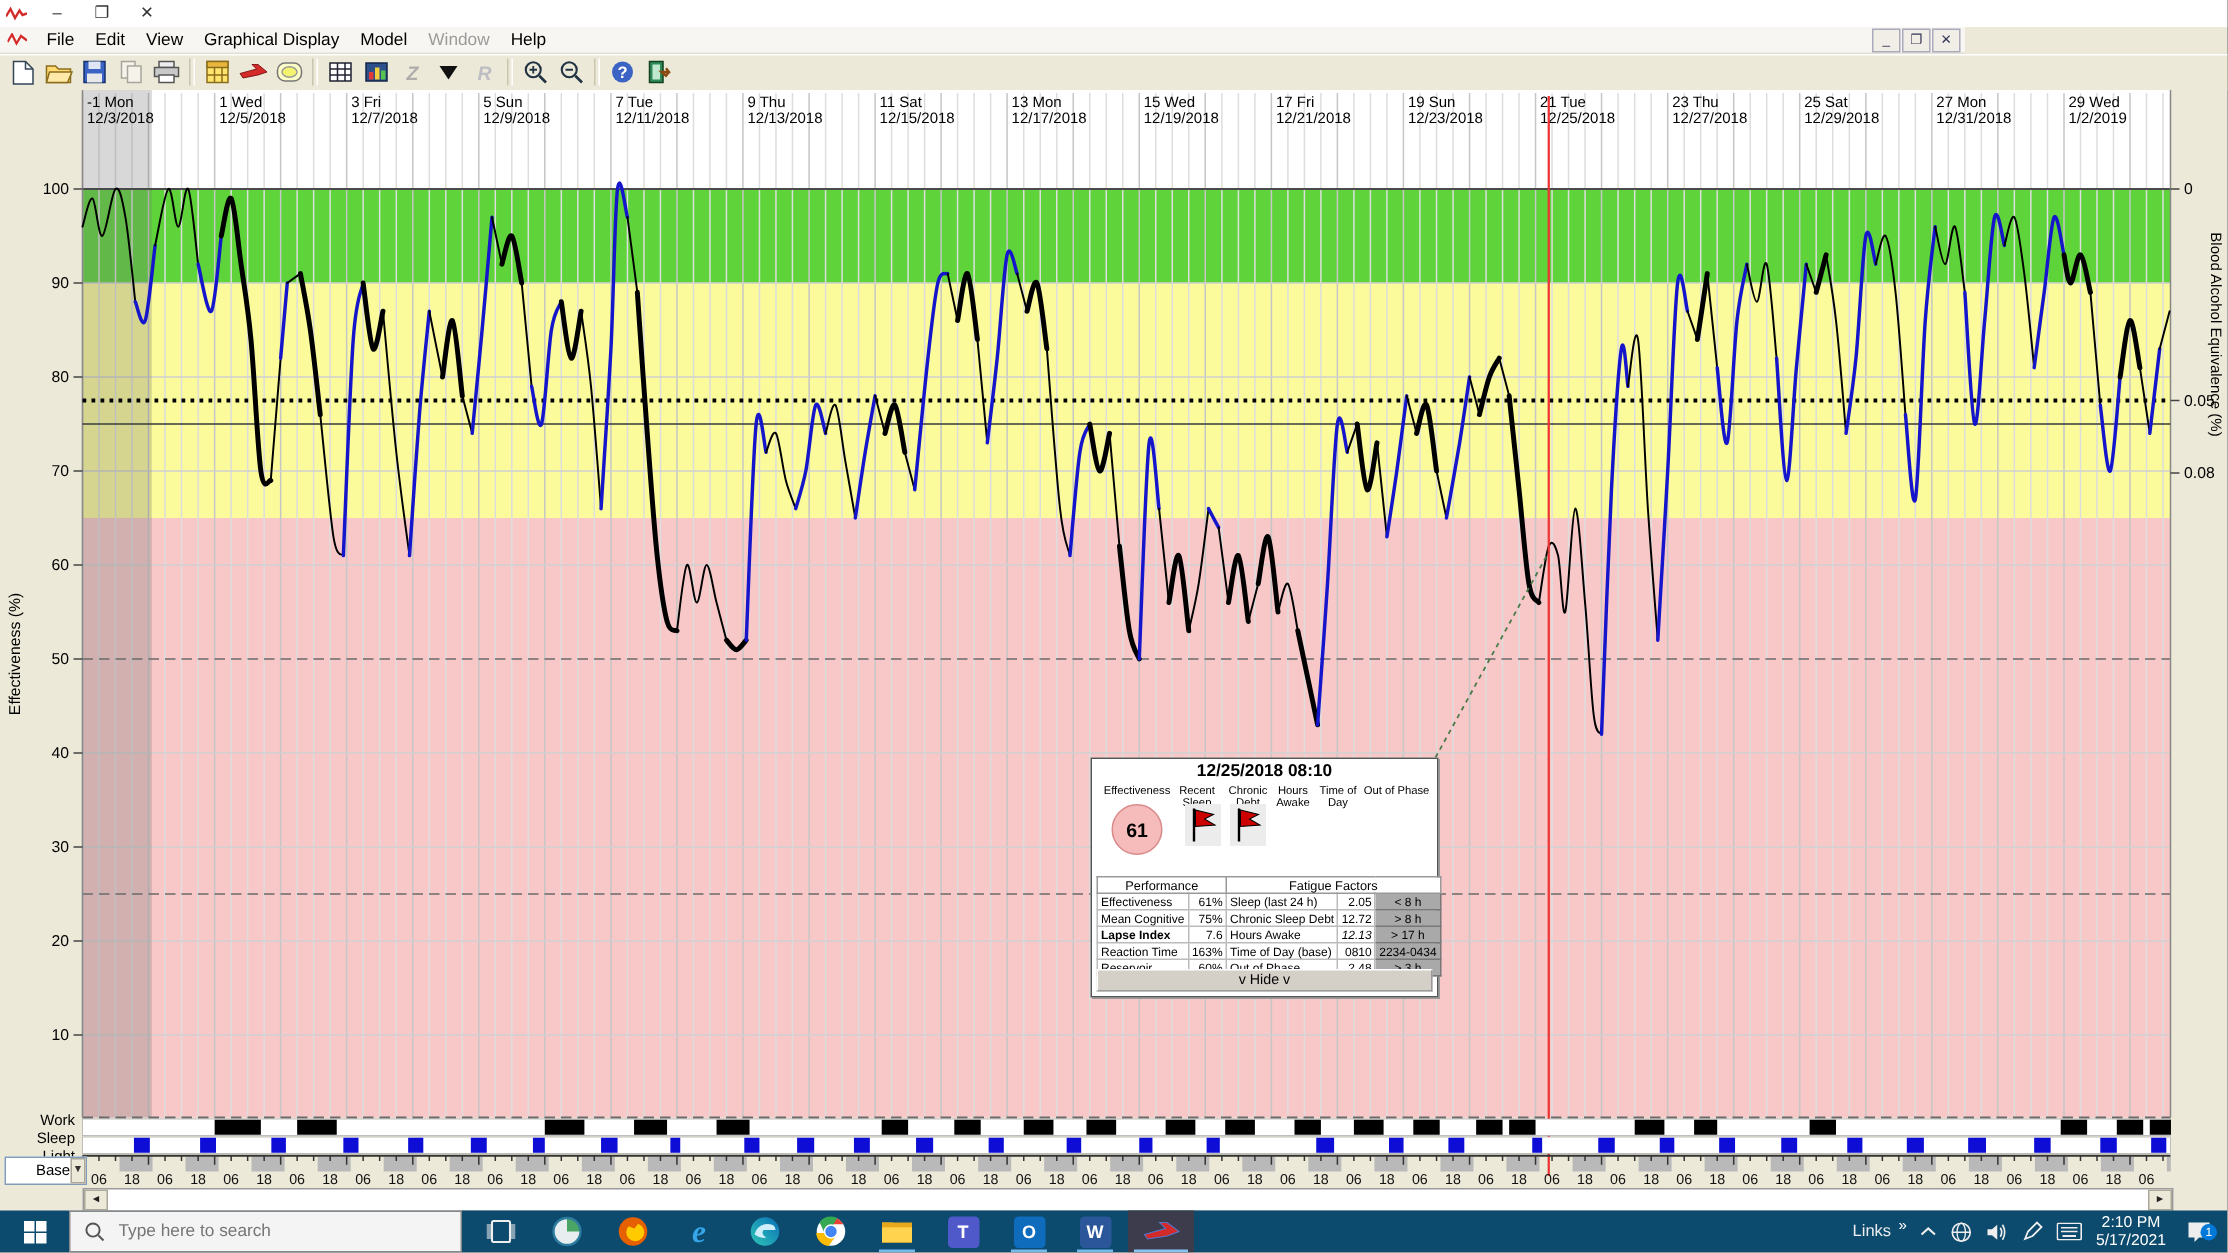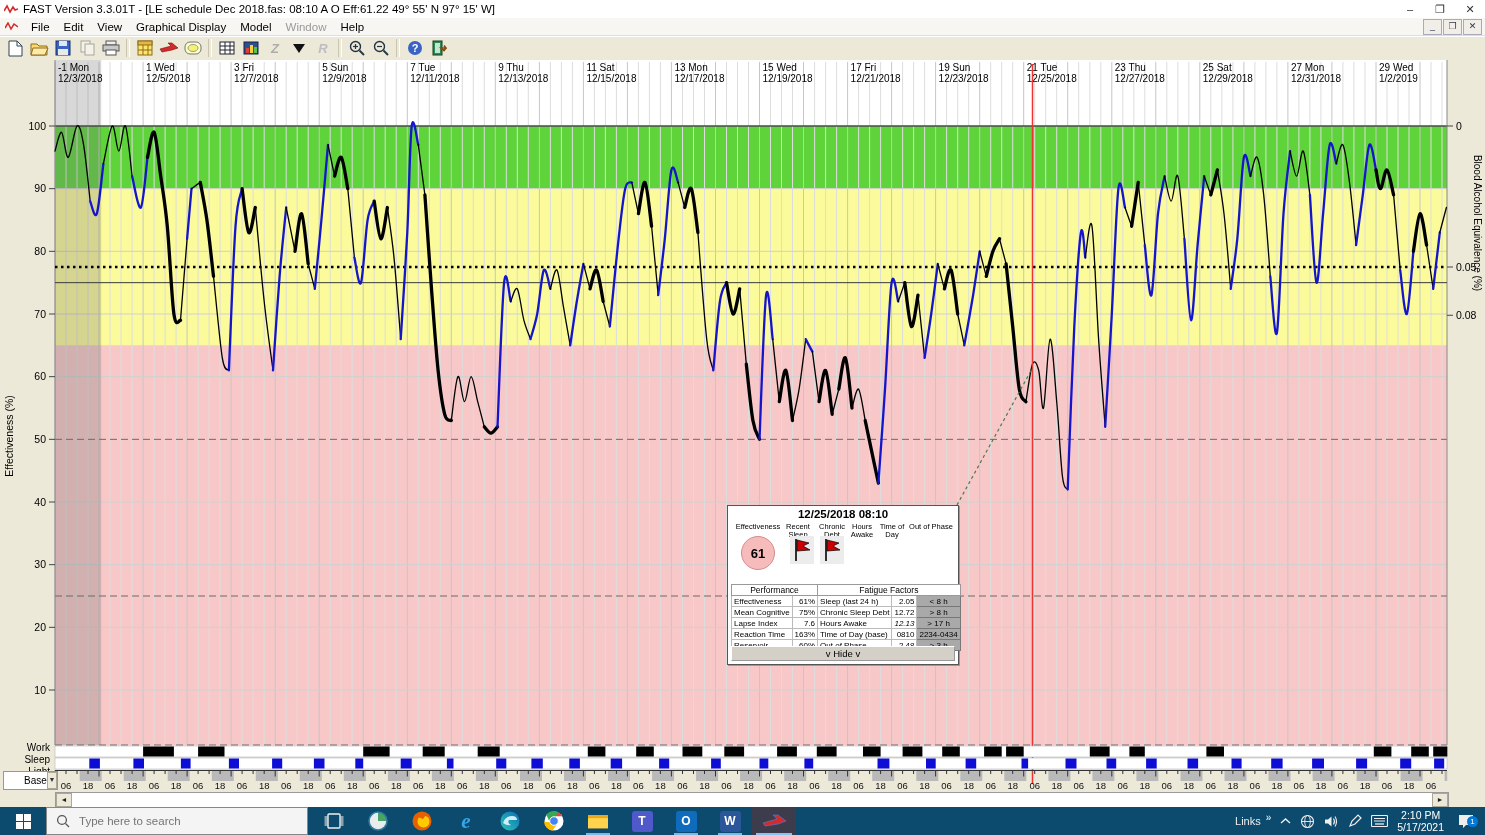--- a/index.html
+++ b/index.html
@@ -7,21 +7,21 @@
           background:#ece9d8;font-family:"Liberation Sans",sans-serif;
           -webkit-font-smoothing:antialiased;}
   
   #titlebar{position:absolute;left:0;top:0;width:1485px;height:18px;background:#ffffff;
             display:flex;align-items:center;font-size:11.5px;color:#000;}
   #titlebar .appicon{margin:0 5px 0 4px;display:flex;align-items:center;}
   #titlebar .title{flex:1;white-space:nowrap;overflow:hidden;}
   .wincontrols{display:flex;height:18px;}
   .wincontrols .wc{width:30px;text-align:center;font-size:11px;line-height:18px;color:#333;cursor:default;}
   
-  #menubar{position:absolute;left:0;top:18px;width:1485px;height:17px;background:#f7f6f2;
+  #menubar{position:absolute;left:0;top:18px;width:1310px;height:17px;background:#f7f6f2;
            display:flex;align-items:center;font-size:11.5px;border-bottom:1px solid #e2ded0;}
   #menubar .appicon2{margin:0 6px 0 5px;display:flex;align-items:center;}
   .menu-item{padding:1px 7px;color:#000;}
   .menu-item.disabled{color:#9a9a9a;}
   #mdi-controls{margin-left:auto;display:flex;gap:1px;margin-right:3px;}
   #mdi-controls .mdib{width:17px;height:14px;background:#f0eee6;border:1px solid #aab;
         font-size:9px;line-height:13px;text-align:center;color:#335;}
   
   #toolbar{position:absolute;left:0;top:36px;width:1485px;height:22px;background:#ece9d8;
            border-top:1px solid #fff;border-bottom:1px solid #cfccb8;display:flex;align-items:center;padding-left:3px;}
@@ -90,21 +90,20 @@
 <body>
 
 <div id="screen">
 
   <div id="titlebar">
     <span class="appicon">
       <svg width="14" height="10" viewBox="0 0 14 10">
           <polyline points="0,7 3,2 6,8 9,3 11,6 14,5" fill="none" stroke="#d42a2a" stroke-width="1.6"></polyline>
         </svg>
     </span>
-    <span class="title">FAST Version 3.3.01T - [LE schedule Dec 2018.fas: 08:10 A O Eff:61.22  49° 55' N 97° 15' W]</span>
     <span class="wincontrols">
       <span class="wc">–</span>
       <span class="wc">❐</span>
       <span class="wc">✕</span>
     </span>
   </div>
 
   <div id="menubar">
     <span class="appicon2">
       <svg width="13" height="9" viewBox="0 0 13 9">
@@ -898,21 +897,21 @@
             <td class="rng" style="width: 38px;">&lt; 8 h</td>
           </tr>
           <tr>
             <td class="" style="width: 62px;">Mean Cognitive</td>
             <td class="val" style="width: 26px;">75%</td>
             <td class="" style="width: 71px;">Chronic Sleep Debt</td>
             <td class="val" style="width: 26px;">12.72</td>
             <td class="rng" style="width: 38px;">&gt; 8 h</td>
           </tr>
           <tr>
-            <td class="" style="width: 62px;">Lapse Index</td>
+            <td class="" style="width: 62px; font-weight: bold;">Lapse Index</td>
             <td class="val" style="width: 26px;">7.6</td>
             <td class="" style="width: 71px;">Hours Awake</td>
             <td class="val" style="width: 26px; font-style: italic;">12.13</td>
             <td class="rng" style="width: 38px;">&gt; 17 h</td>
           </tr>
           <tr>
             <td class="" style="width: 62px;">Reaction Time</td>
             <td class="val" style="width: 26px;">163%</td>
             <td class="" style="width: 71px;">Time of Day (base)</td>
             <td class="val" style="width: 26px;">0810</td>

